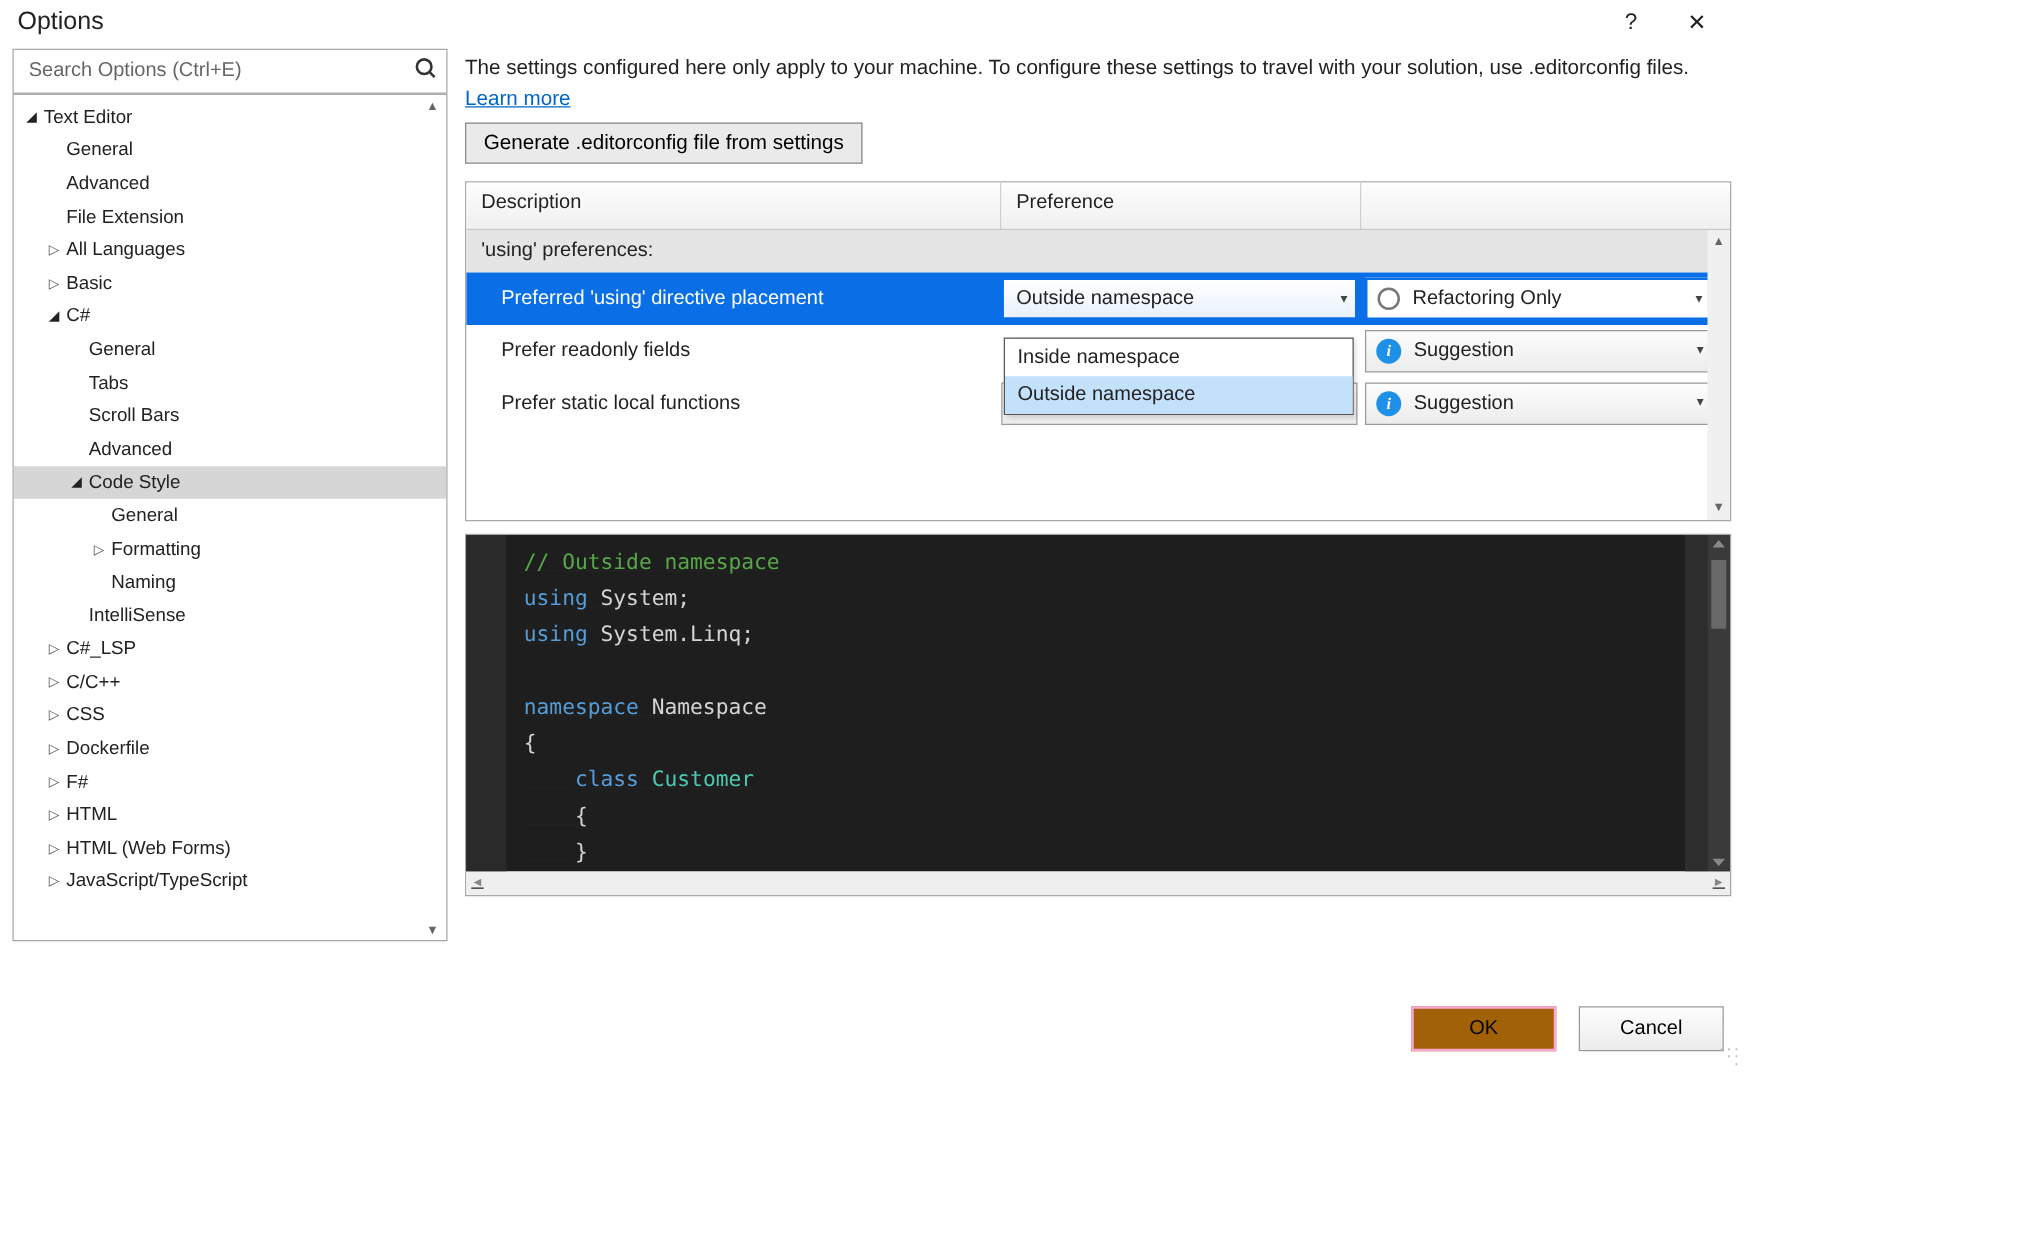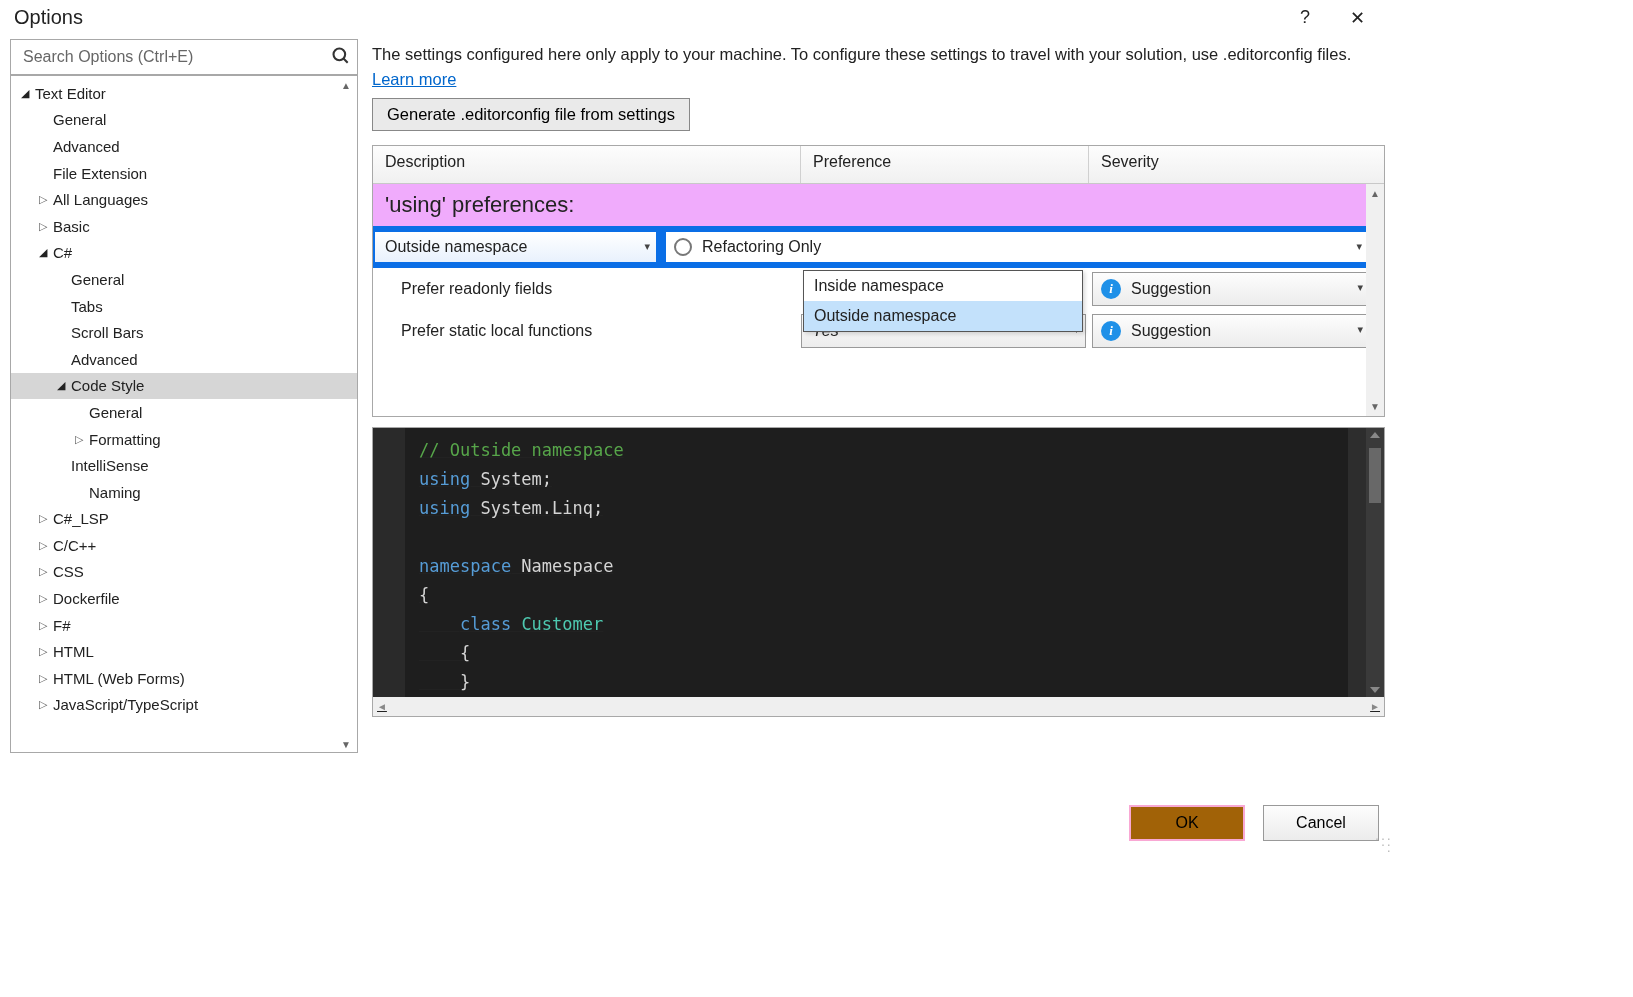--- a/index.html
+++ b/index.html
@@ -104,22 +104,22 @@
   .gh {
     padding:7px 12px;
     font-size:16px;
     border-right:1px solid #d0d0d0;
   }
   .gh.desc{width:428px;}
   .gh.pref{width:288px;}
   .gh.sev{flex:1; border-right:none;}
   .grid-body { position:relative; }
   .group-row {
-    padding:8px 12px; font-size:22px;
-    background:#f0abfc;
+    padding:8px 12px; font-size:16px;
+    background:#e5e5e5;
   }
   .data-row {
     display:flex; align-items:center;
     height:42px;
   }
   .data-row.selected { background:#0a6ee6; color:#fff;}
   .data-row.selected .cell-desc { padding-left:28px; }
   .cell-desc{width:428px; padding-left:28px; font-size:16px;}
   .cell-pref{width:288px; padding:2px 3px 2px 0;}
   .cell-sev{flex:1; padding:2px 14px 2px 3px;}
@@ -291,27 +291,27 @@
           <span> Code Style</span>
         </div>
         <div class="tree-item" style="padding-left: 64px;">
           <span class="tree-toggle"></span>
           <span> General</span>
         </div>
         <div class="tree-item" style="padding-left: 64px;">
           <span class="tree-toggle">▷</span>
           <span> Formatting</span>
         </div>
+        <div class="tree-item" style="padding-left: 64px;">
+          <span class="tree-toggle"></span>
+          <span> Naming</span>
+        </div>
         <div class="tree-item" style="padding-left: 46px;">
           <span class="tree-toggle"></span>
           <span> IntelliSense</span>
-        </div>
-        <div class="tree-item" style="padding-left: 64px;">
-          <span class="tree-toggle"></span>
-          <span> Naming</span>
         </div>
         <div class="tree-item" style="padding-left: 28px;">
           <span class="tree-toggle">▷</span>
           <span> C#_LSP</span>
         </div>
         <div class="tree-item" style="padding-left: 28px;">
           <span class="tree-toggle">▷</span>
           <span> C/C++</span>
         </div>
         <div class="tree-item" style="padding-left: 28px;">
@@ -344,25 +344,25 @@
   <div class="main">
     <div class="info-text">
       <span>The settings configured here only apply to your machine. To configure these settings to travel with your solution, use .editorconfig files.  </span><a href="#">Learn more</a>
     </div>
     <button class="gen-btn">Generate .editorconfig file from settings</button>
 
     <div class="grid">
       <div class="grid-header">
         <div class="gh desc">Description</div>
         <div class="gh pref">Preference</div>
-        <div class="gh sev">Severity</div>
       </div>
       <div class="grid-body">
         <div class="group-row">'using' preferences:</div>
         <div class="data-row selected">
+          <div class="cell-desc">Preferred 'using' directive placement</div>
           <div class="cell-pref">
             <div class="dropdown sel-blue">
               <span>Outside namespace</span>
               <span class="chev">▾</span>
             </div>
           </div>
           <div class="cell-sev">
             <div class="sev-box sel-blue">
               <span class="radio-icon"></span>
               <span>Refactoring Only</span>

